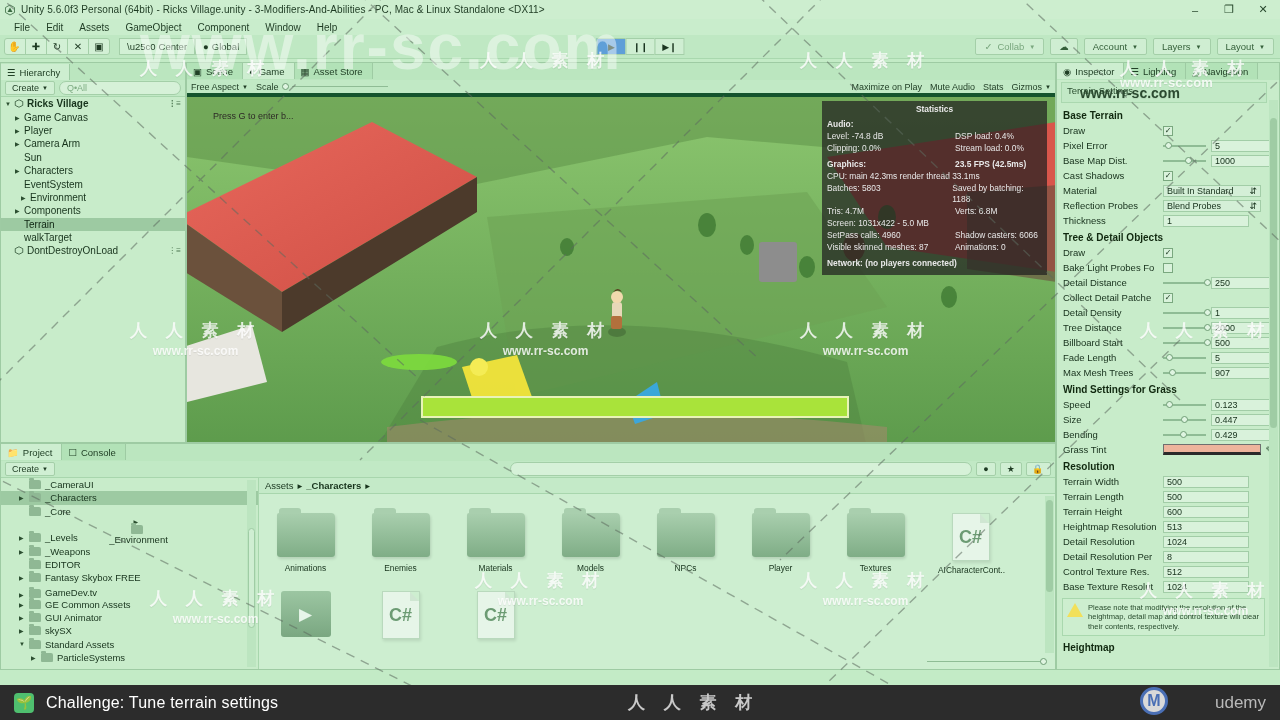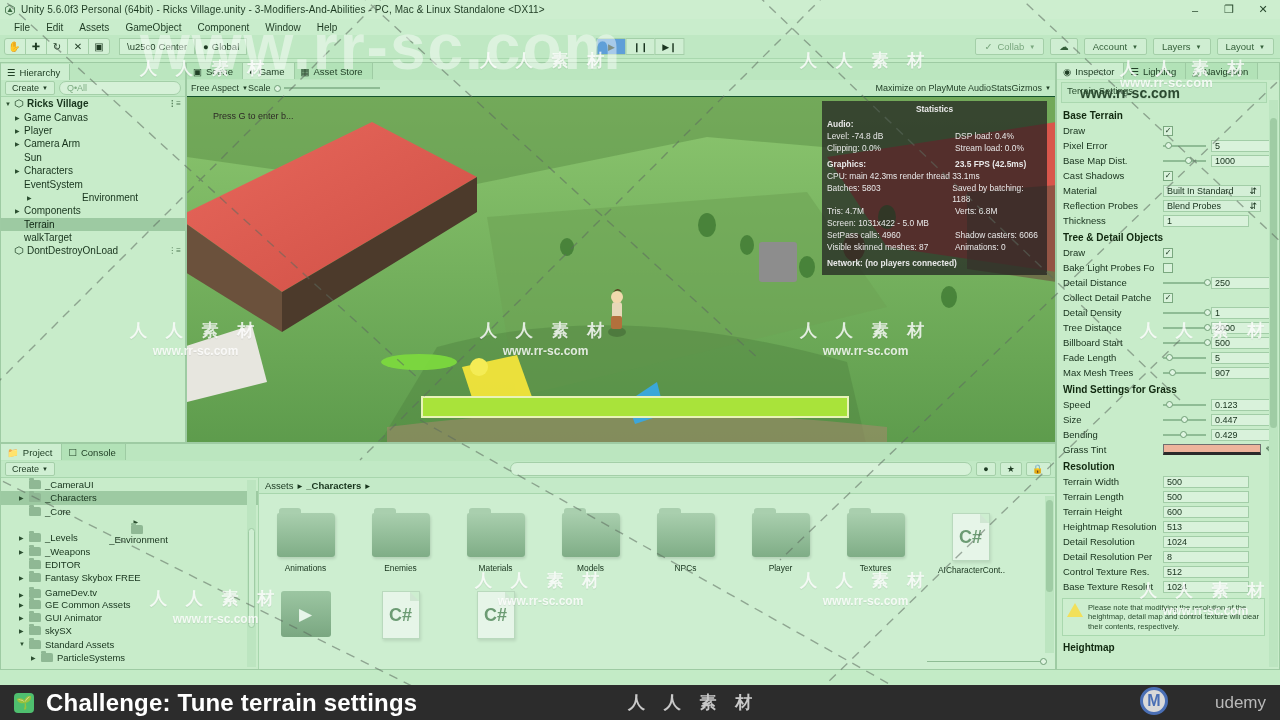--- a/index.html
+++ b/index.html
@@ -69,21 +69,21 @@
   .hrow.sel{ background:#9dcaa2; color:#0d2411; }
   .hrow .arr{ width:9px; font-size:6px; color:#2c4f31; flex:0 0 auto; }
   .hrow .cube{ width:10px; height:9px; margin-right:3px; flex:0 0 auto; }
   .hrow.bold{ font-weight:bold; }
   .hmeta{ margin-left:auto; margin-right:4px; font-size:8px; color:#4d7752; }
 
   
   #gameview{ left:186px; top:62px; width:870px; height:381px; }
   .gtabs{ display:flex; height:17px; background:#bbe6bf; }
   .gbar{ height:17px; background:#c1e9c5; display:flex; align-items:center;
-    font-size:9px; color:#1e3b23; gap:0; padding:0 4px; border-bottom:1px solid #14532d;}
+    font-size:9px; color:#1e3b23; gap:8px; padding:0 4px; border-bottom:4px solid #14532d;}
   .gbar .seg{ display:flex; align-items:center; gap:3px; }
   .gcanvas{ position:absolute; left:0; right:0; top:34px; bottom:0; overflow:hidden;
      background:linear-gradient(#7fbf6a,#6fae5c); }
   .stats-box{ position:absolute; right:8px; top:4px; width:225px;
     background:rgba(32,32,32,.72); color:#e8e8e8; font-size:8.4px;
     font-family:"Liberation Sans", sans-serif; padding:3px 5px 5px; line-height:1.42; }
   .stats-box .sttl{ text-align:center; font-weight:bold; font-size:8.4px; margin-bottom:2px;}
   .stats-box .sec{ font-weight:bold; margin-top:3px; }
   .stats-row{ display:flex; }
   .stats-row span:first-child{ width:128px; }
@@ -183,21 +183,21 @@
     background:#bce5c0;}
   .tscroll i{ position:absolute; left:1px; top:48px; width:7px; height:100px;
     background:#cfeed2; border:1px solid #9fcca4; border-radius:4px; display:block;}
 
   
   .banner{ position:absolute; left:0; bottom:0; width:1280px; height:35px;
     background:#2c2c2c; display:flex; align-items:center; padding:0 14px; }
   .banner .leaf{ width:20px; height:20px; border-radius:4px; background:#4fbf6f;
     display:flex; align-items:center; justify-content:center; color:#fff;
     font-size:13px; margin-right:12px; flex:0 0 auto;}
-  .banner .btxt{ color:#fff; font-size:24px; font-weight:bold; letter-spacing:.2px;}
+  .banner .btxt{ color:#fff; font-size:16px; font-weight:normal; letter-spacing:.2px;}
   .banner .ud{ margin-left:auto; color:#b9b9b9; font-size:17px; }
 
   
   .wm{ position:absolute; pointer-events:none; }
   .wm-txt{ color:rgba(255,255,255,.82); text-shadow:0 1px 1px rgba(0,0,0,.08);
     font-size:13px; text-align:center; line-height:1.35; font-weight:bold;}
   .wm-cn{ font-size:17px; letter-spacing:7px; }
   .wm-big{ position:absolute; left:140px; top:10px; font-size:64px; font-weight:bold;
     color:rgba(255,255,255,.45); letter-spacing:2px; }
   .dash-layer{ position:absolute; inset:0; pointer-events:none; }
@@ -321,21 +321,21 @@
           <span>Sun</span>
         </div>
         <div class="hrow" style="padding-left: 14px;">
           <span class="arr">▶</span>
           <span>Characters</span>
         </div>
         <div class="hrow" style="padding-left: 14px;">
           <span class="arr"></span>
           <span>EventSystem</span>
         </div>
-        <div class="hrow" style="padding-left: 26px; gap: 46px;">
+        <div class="hrow" style="padding-left: 20px;">
           <span class="arr">▶</span>
           <span>Environment</span>
         </div>
         <div class="hrow" style="padding-left: 14px;">
           <span class="arr">▶</span>
           <span>Components</span>
         </div>
         <div class="hrow sel" style="padding-left: 14px;">
           <span class="arr"></span>
           <span>Terrain</span>

